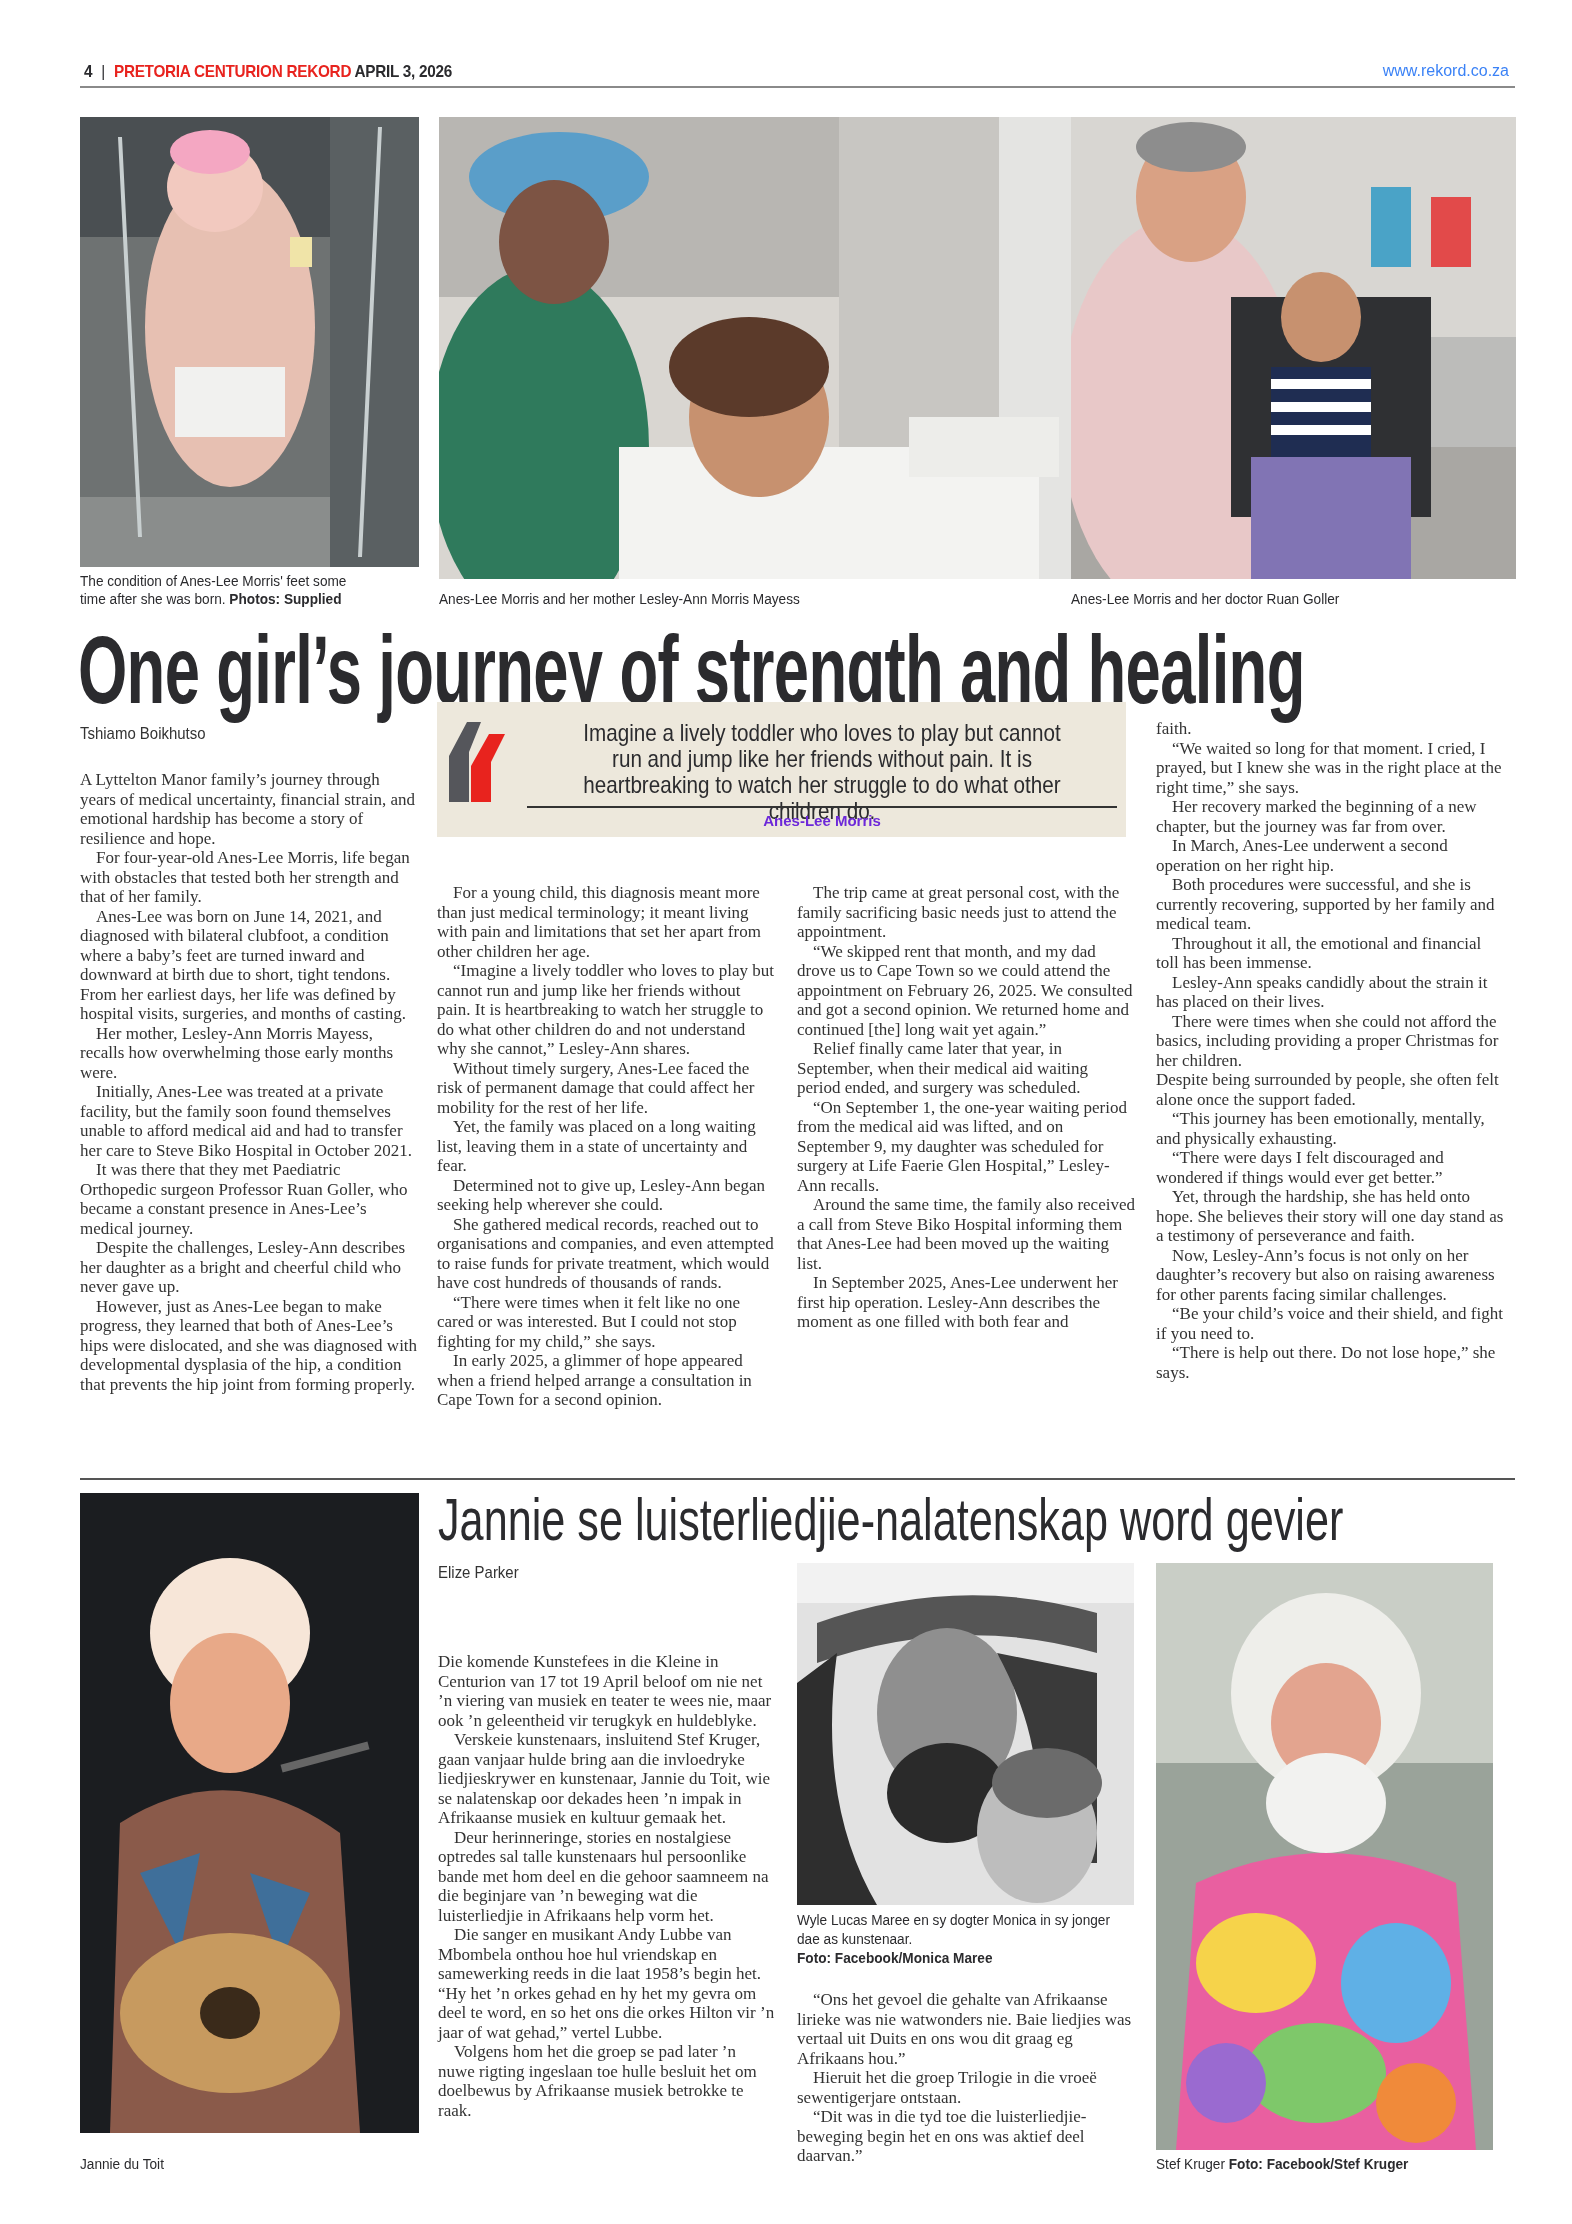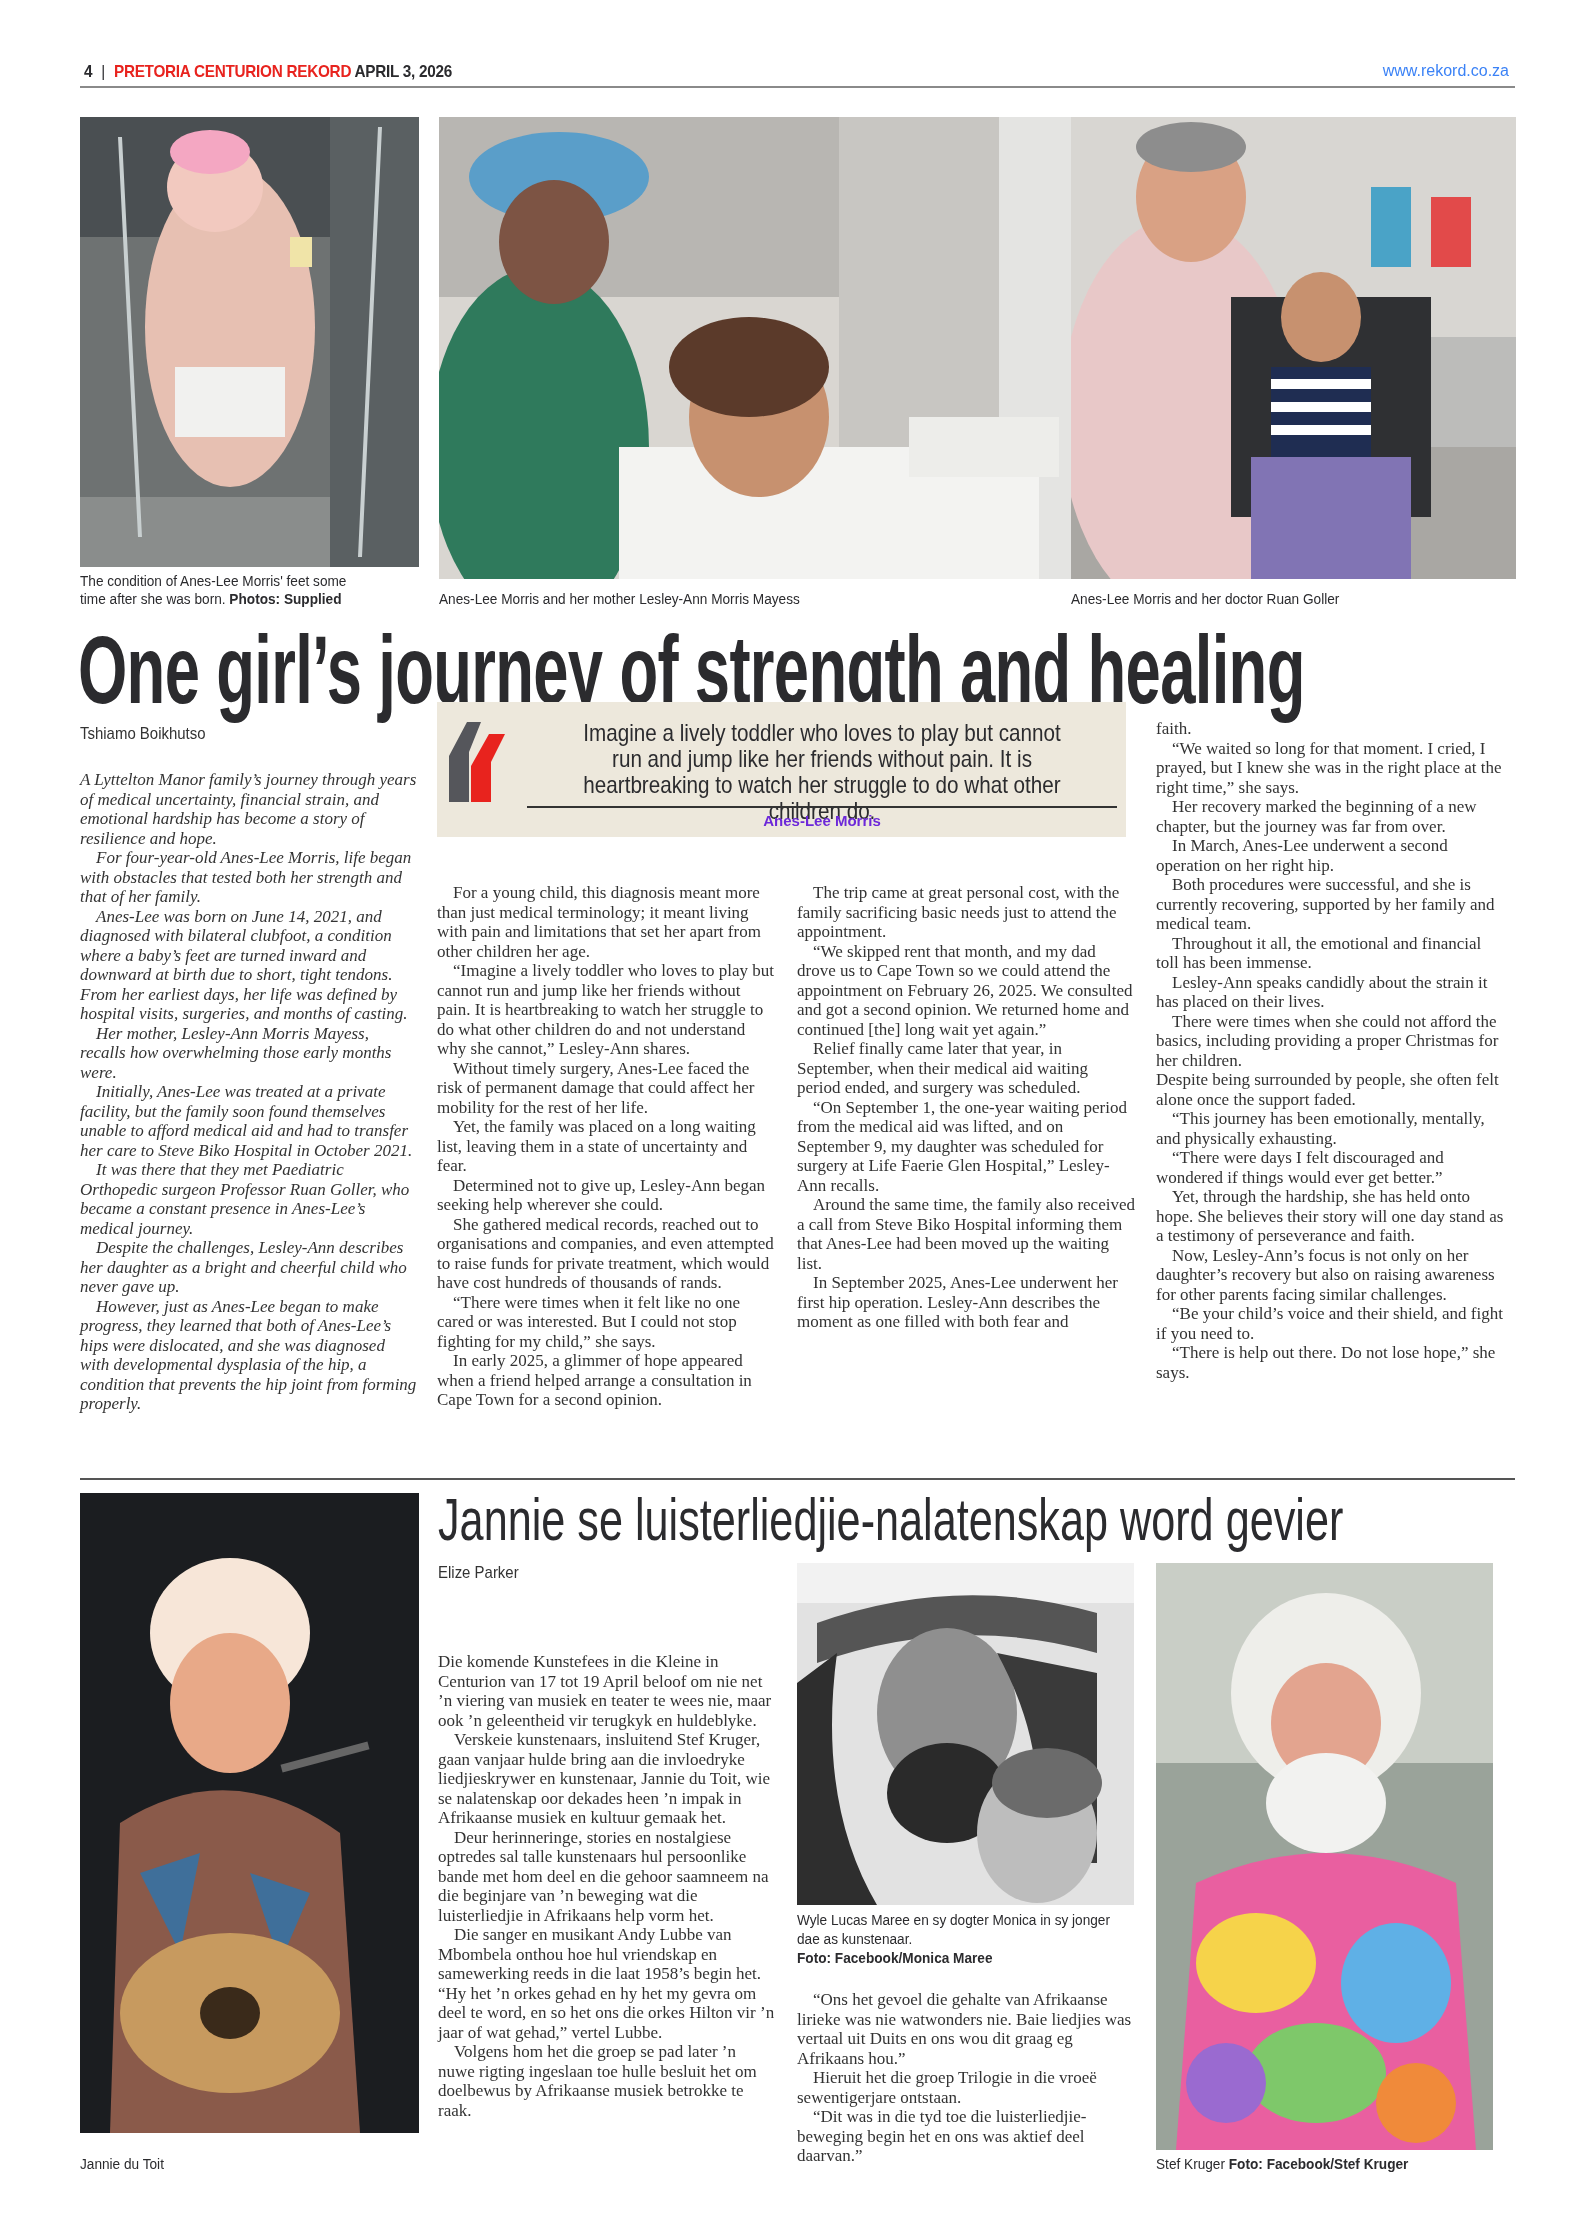--- a/index.html
+++ b/index.html
@@ -117,21 +117,21 @@
 <div class="abs pullquote">
   <svg class="qmark" viewBox="0 0 60 80">
     <path d="M18 0 L32 0 L20 30 L20 80 L0 80 L0 34 Z" fill="#55565b"></path>
     <path d="M40 12 L56 12 L42 40 L42 80 L22 80 L22 44 Z" fill="#e8231e"></path>
   </svg>
   <div class="qtext">Imagine a lively toddler who loves to play but cannot run and jump like her friends without pain. It is heartbreaking to watch her struggle to do what other children do.</div>
   <div class="rule"></div>
   <div class="attrib">Anes-Lee Morris</div>
 </div>
 
-<div class="abs col" style="left:80px;top:770px;width:338px;font-style:italic;">
+<div class="abs col" style="left:80px;top:770px;width:338px;">
   <p class="noindent">A Lyttelton Manor family’s journey through years of medical uncertainty, financial strain, and emotional hardship has become a story of resilience and hope.</p>
   <p>For four-year-old Anes-Lee Morris, life began with obstacles that tested both her strength and that of her family.</p>
   <p>Anes-Lee was born on June 14, 2021, and diagnosed with bilateral clubfoot, a condition where a baby’s feet are turned inward and downward at birth due to short, tight tendons. From her earliest days, her life was defined by hospital visits, surgeries, and months of casting.</p>
   <p>Her mother, Lesley-Ann Morris Mayess, recalls how overwhelming those early months were.</p>
   <p>Initially, Anes-Lee was treated at a private facility, but the family soon found themselves unable to afford medical aid and had to transfer her care to Steve Biko Hospital in October 2021.</p>
   <p>It was there that they met Paediatric Orthopedic surgeon Professor Ruan Goller, who became a constant presence in Anes-Lee’s medical journey.</p>
   <p>Despite the challenges, Lesley-Ann describes her daughter as a bright and cheerful child who never gave up.</p>
   <p>However, just as Anes-Lee began to make progress, they learned that both of Anes-Lee’s hips were dislocated, and she was diagnosed with developmental dysplasia of the hip, a condition that prevents the hip joint from forming properly.</p>
 </div>
 <div class="abs col" style="left:437px;top:883px;width:338px;">

